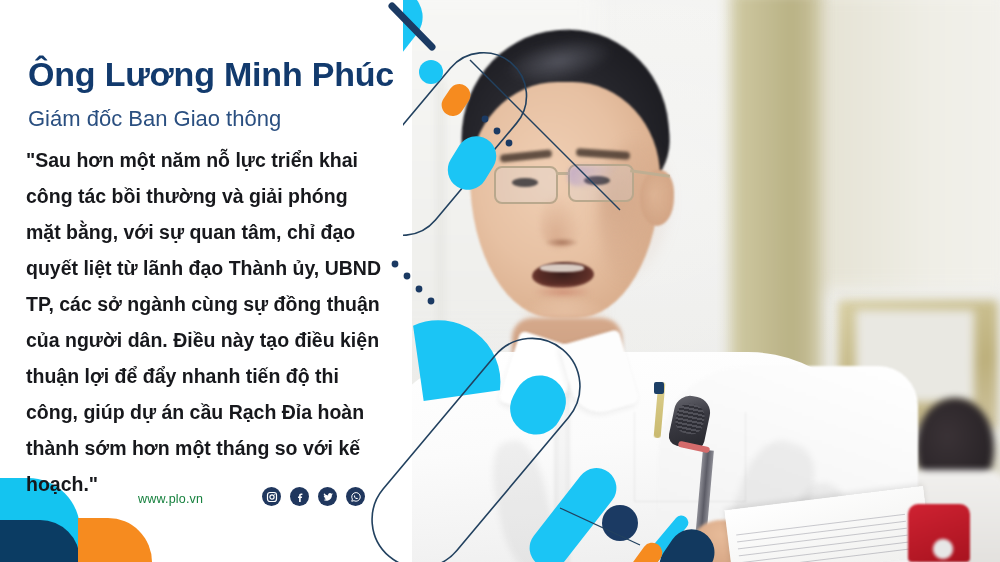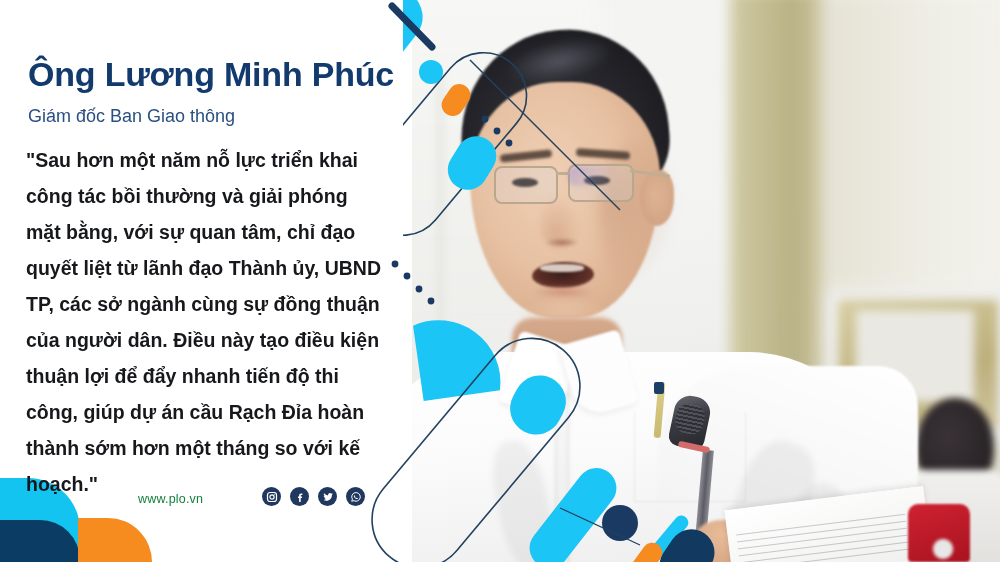--- a/index.html
+++ b/index.html
@@ -244,21 +244,21 @@
   
   #content { position:absolute; left:0; top:0; width:412px; height:520px; z-index:60; }
 
   #title {
     position:absolute; left:28px; top:55px;
     font-size:34px; font-weight:bold; color:#123a6d;
     letter-spacing:-.2px; white-space:nowrap;
   }
   #subtitle {
     position:absolute; left:28px; top:106px;
-    font-size:18px; font-weight:400; color:#2a4f80;
+    font-size:22px; font-weight:400; color:#2a4f80;
     white-space:nowrap;
   }
   #quote {
     position:absolute; left:26px; top:142px; width:360px;
     font-size:19.5px; font-weight:bold; color:#17181c;
     line-height:36px;
   }
   #site {
     position:absolute; left:138px; top:492px;
     font-size:12.5px; color:#15803d; letter-spacing:.2px;

